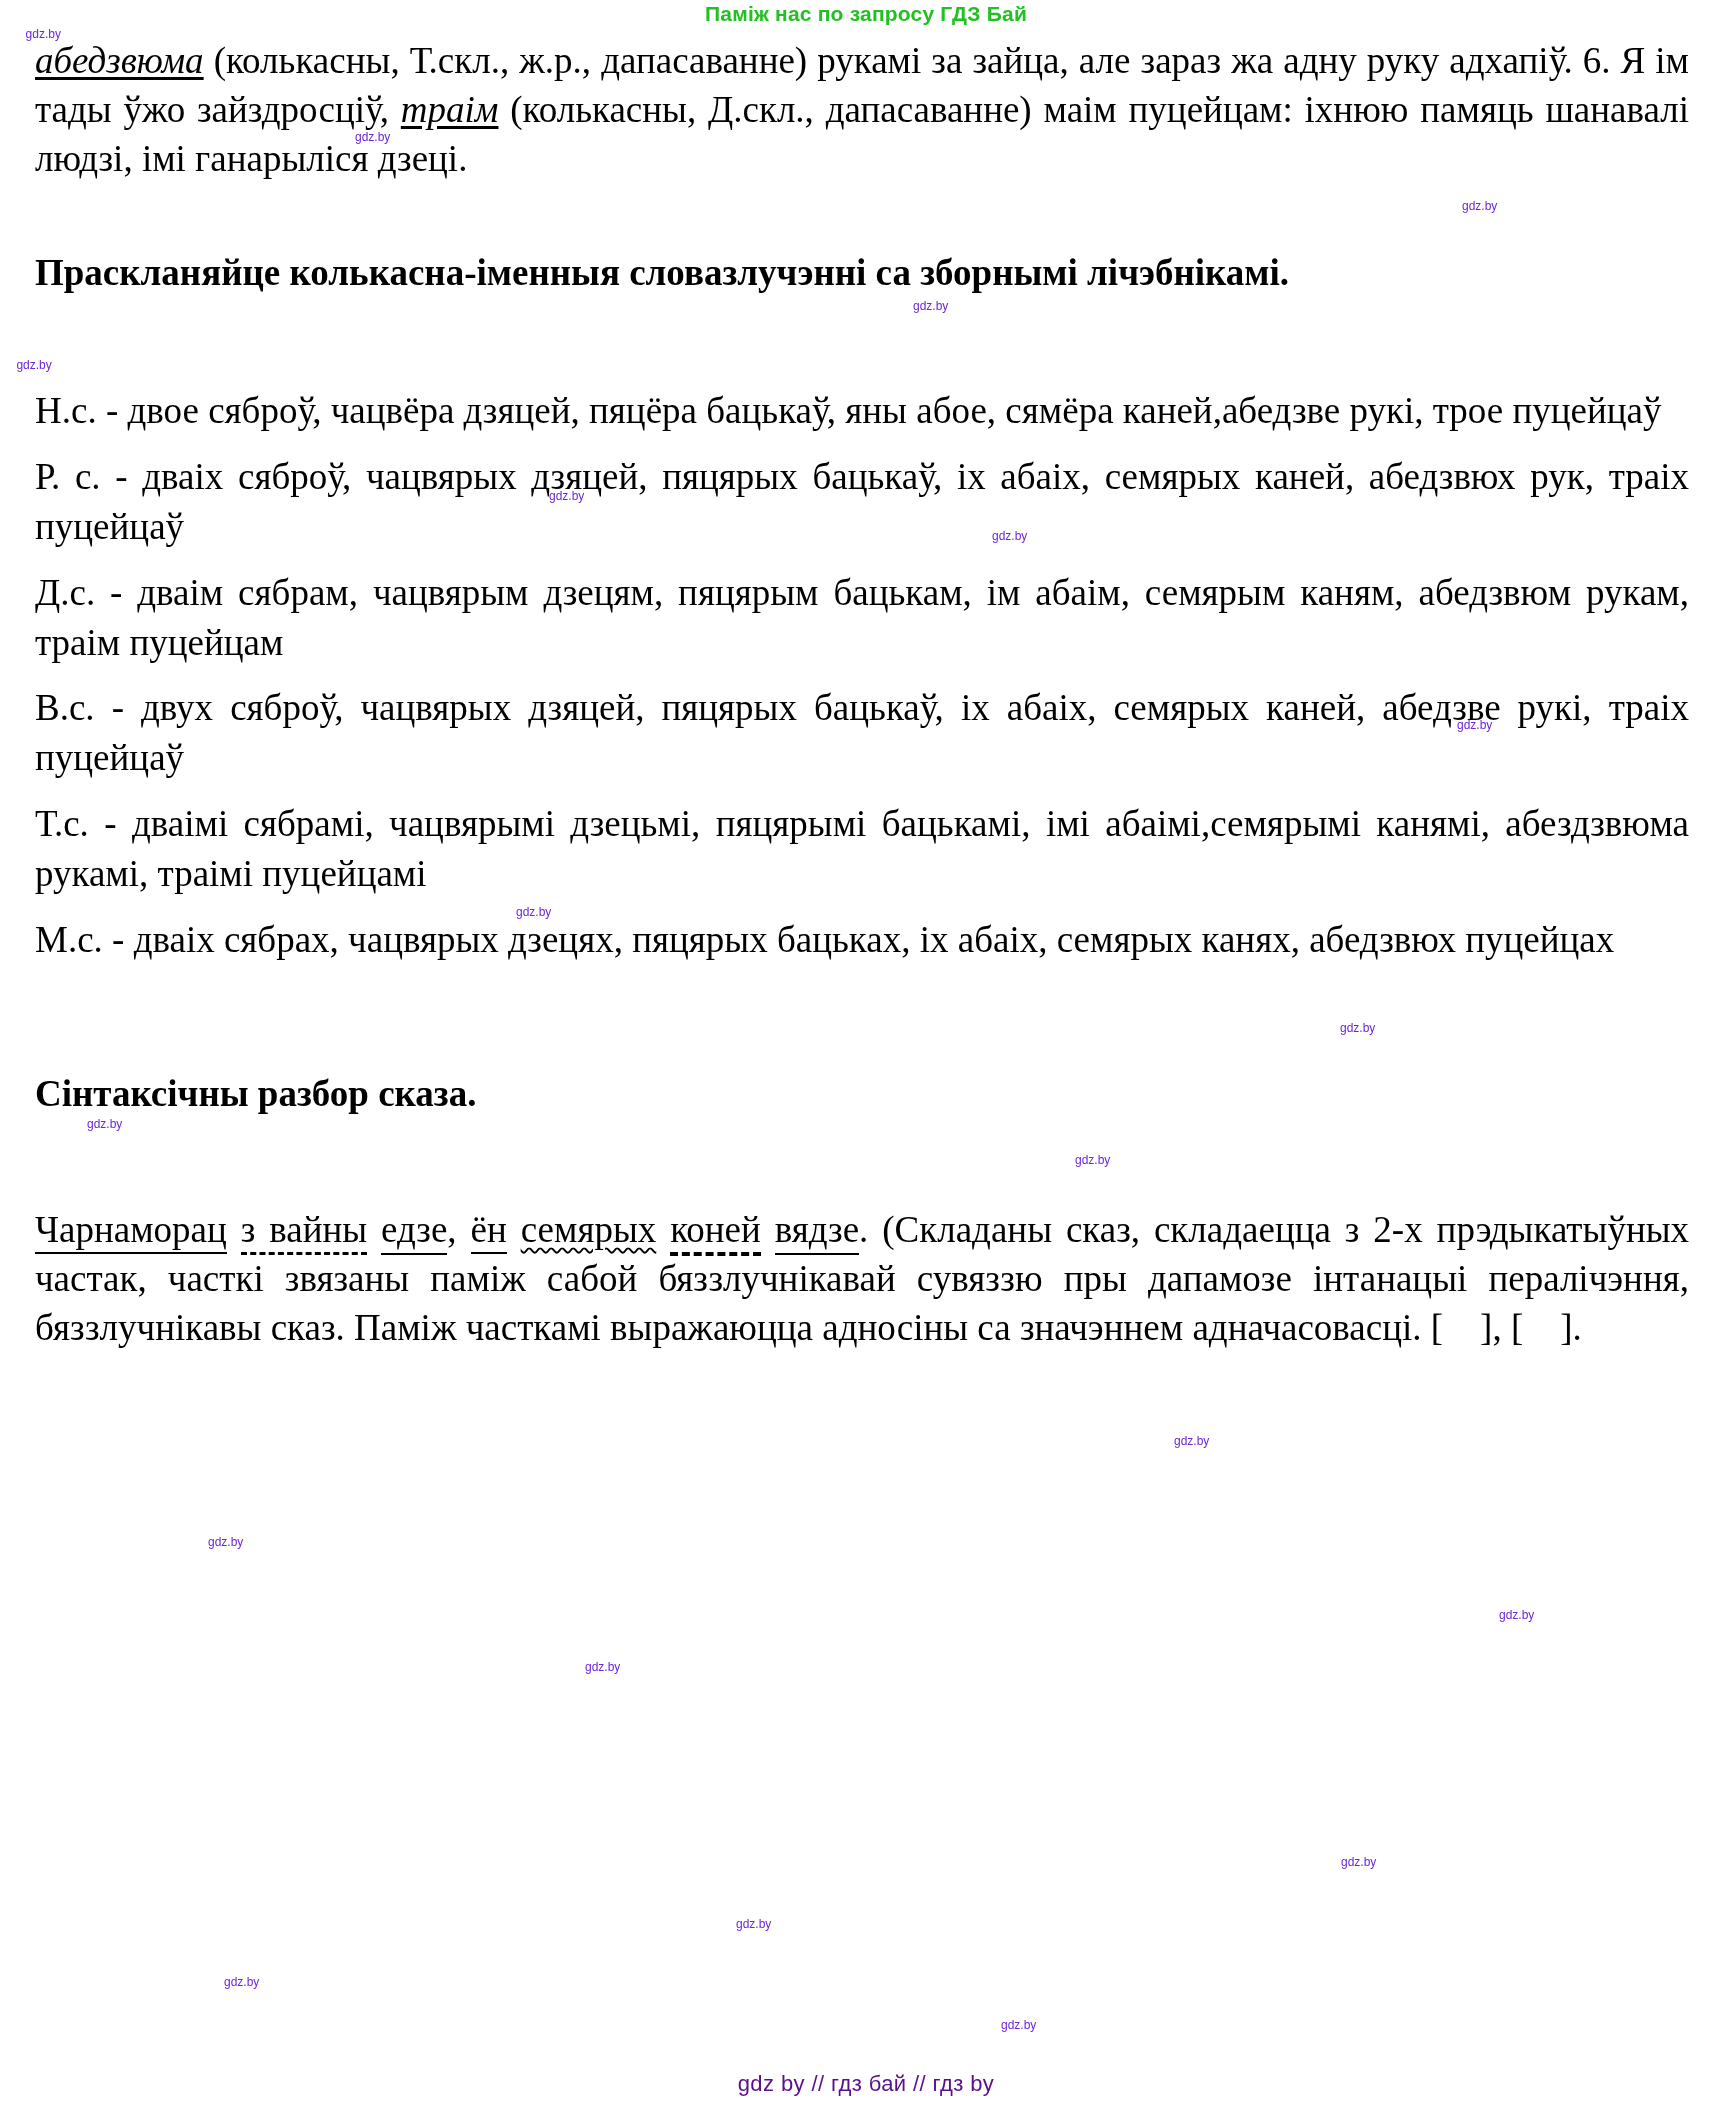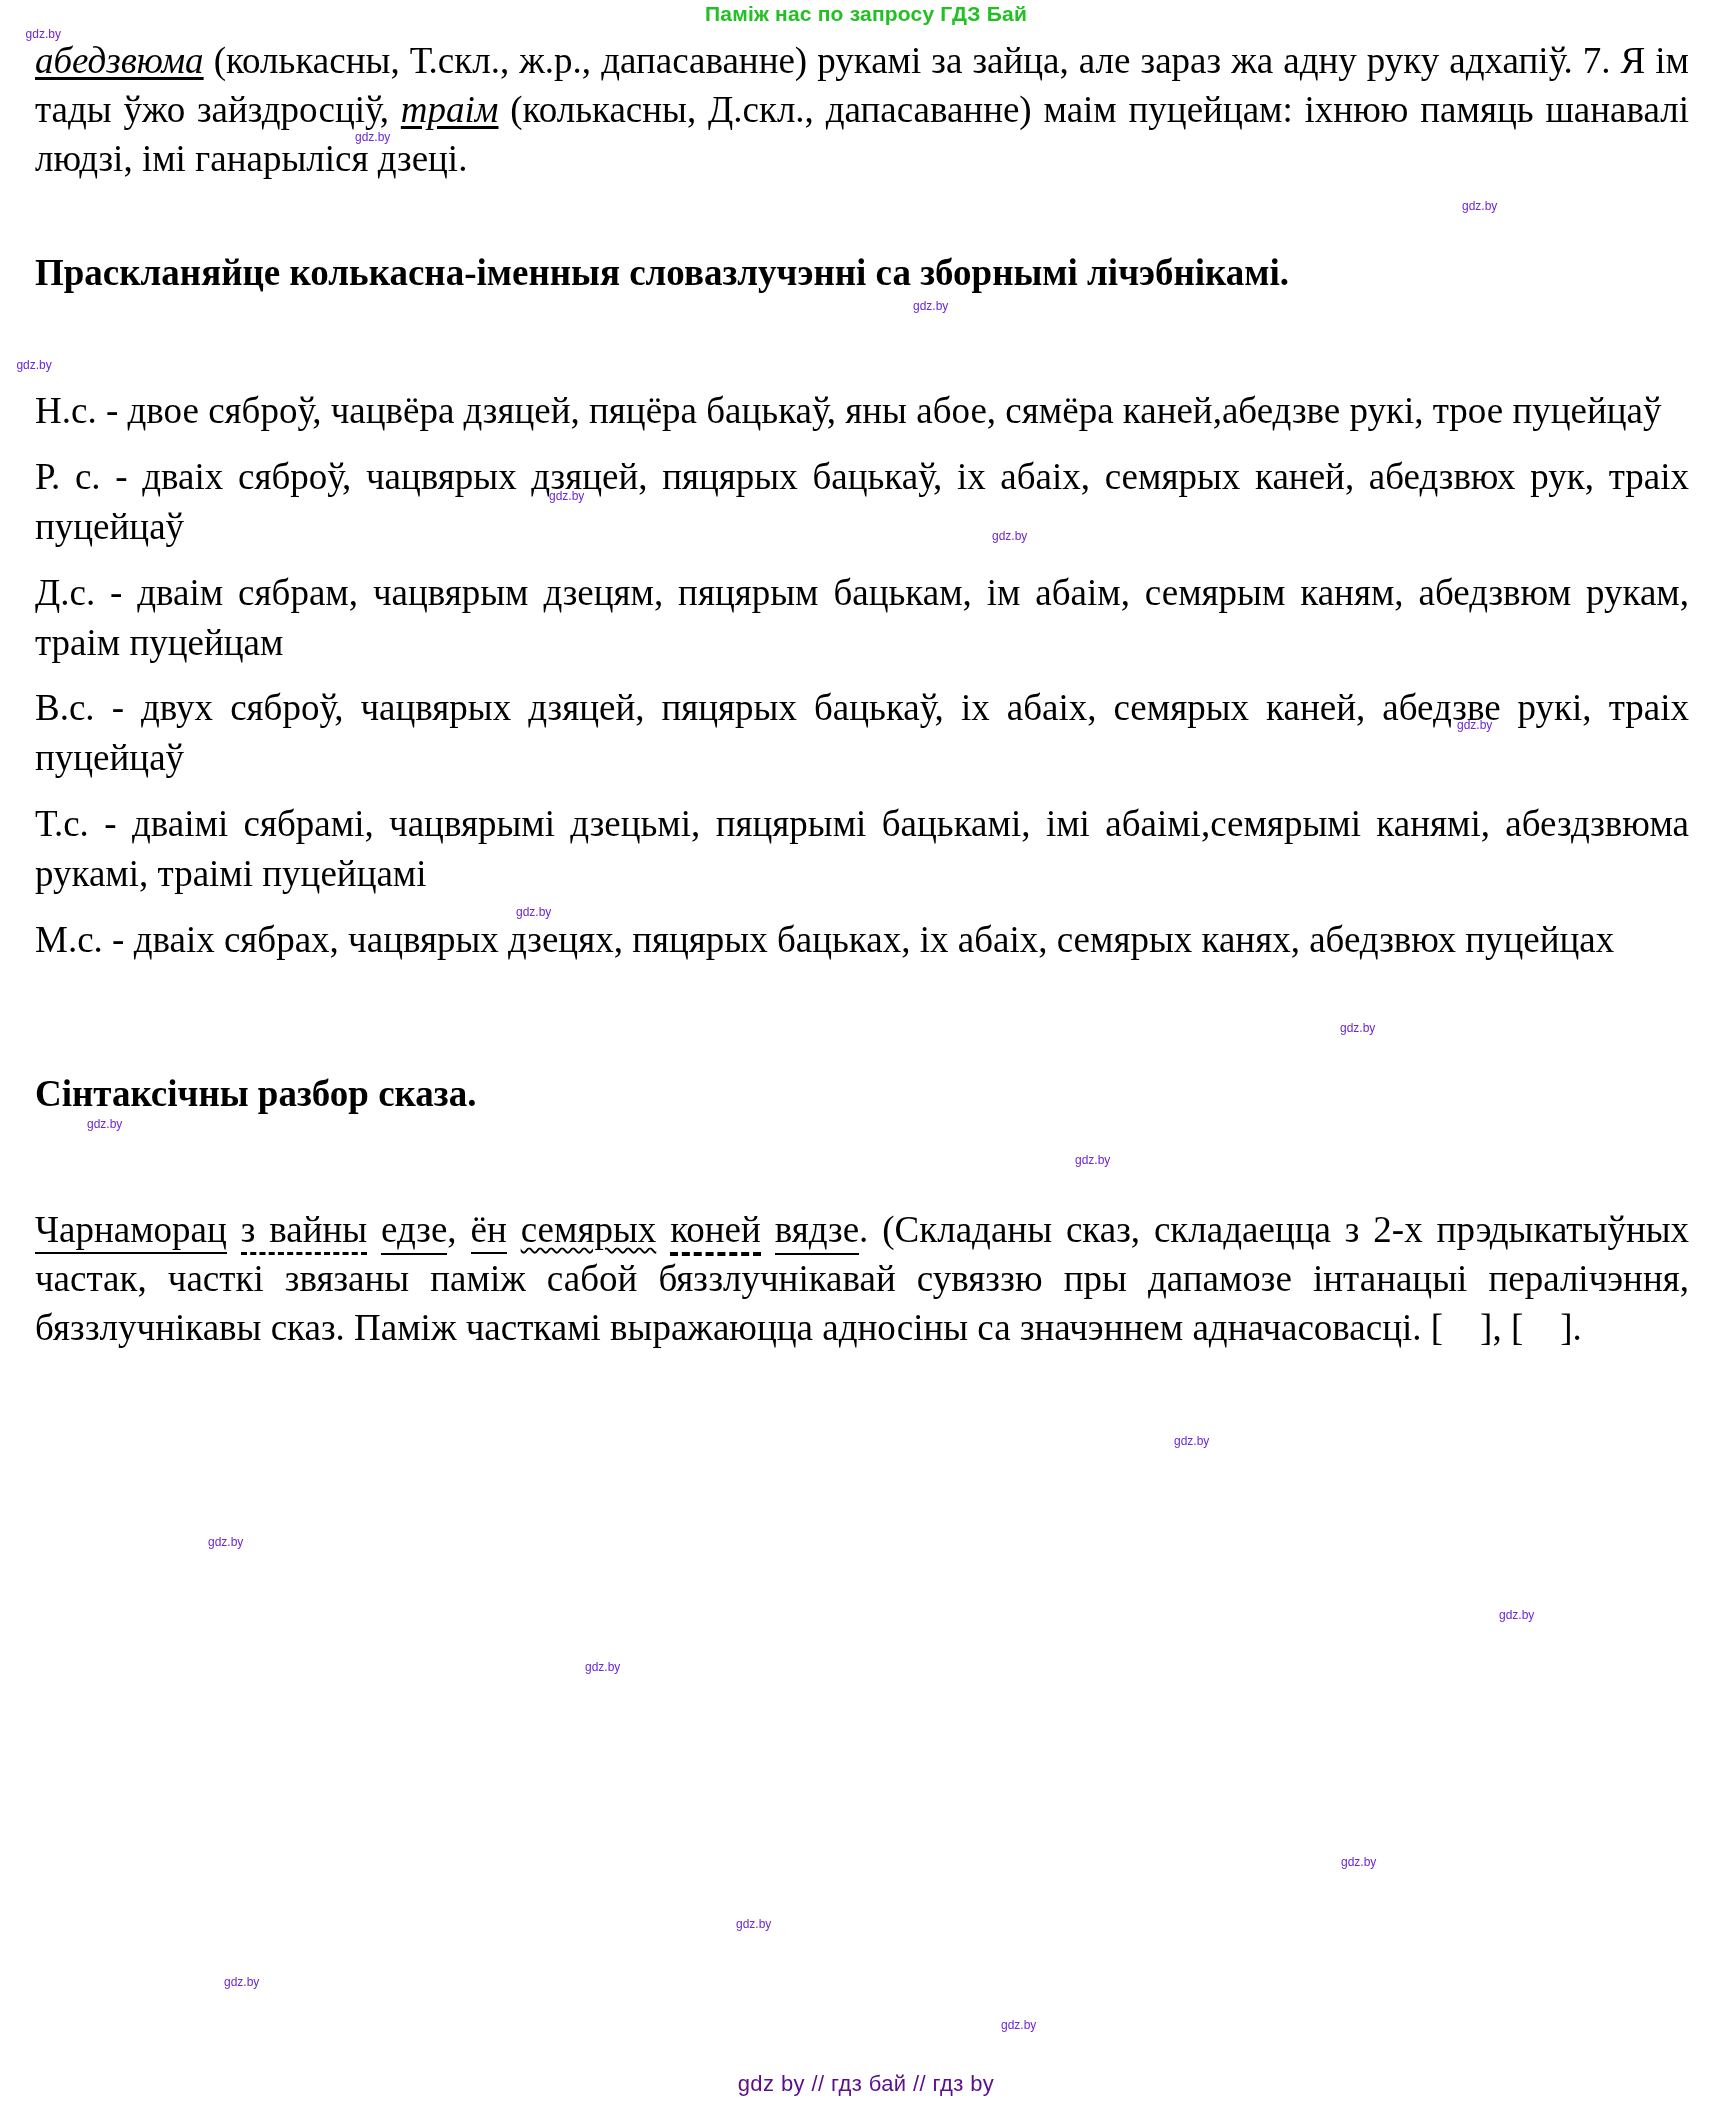--- a/index.html
+++ b/index.html
@@ -119,21 +119,21 @@
     letter-spacing: 0.4px;
   }
 </style>
 </head>
 <body>
 
 <div class="promo-banner" style="color: rgb(34, 192, 34);">Паміж нас по запросу ГДЗ Бай</div>
 
 <div class="page">
 
-  <p class="para"><span class="ital-u">абедзвюма</span><span> (колькасны, Т.скл., ж.р., дапасаванне) рукамі за зайца, але зараз жа адну руку адхапіў. 7. Я ім тады ўжо зайздросціў, </span><span class="ital-u">траім</span><span> (колькасны, Д.скл., дапасаванне) маім пуцейцам: іхнюю памяць шанавалі людзі, імі ганарыліся дзеці.</span></p>
+  <p class="para"><span class="ital-u">абедзвюма</span><span> (колькасны, Т.скл., ж.р., дапасаванне) рукамі за зайца, але зараз жа адну руку адхапіў. 6. Я ім тады ўжо зайздросціў, </span><span class="ital-u">траім</span><span> (колькасны, Д.скл., дапасаванне) маім пуцейцам: іхнюю памяць шанавалі людзі, імі ганарыліся дзеці.</span></p>
 
   <div class="spacer-md"></div>
 
   <p class="heading just">Праскланяйце колькасна-іменныя словазлучэнні са зборнымі лічэбнікамі.</p>
 
   <div class="spacer-lg"></div>
 
   <div>
     <p class="case-line"><span>Н.с. -</span> <span>двое сяброў, чацвёра дзяцей, пяцёра бацькаў, яны абое, сямёра каней,абедзве рукі, трое пуцейцаў</span></p>
 

